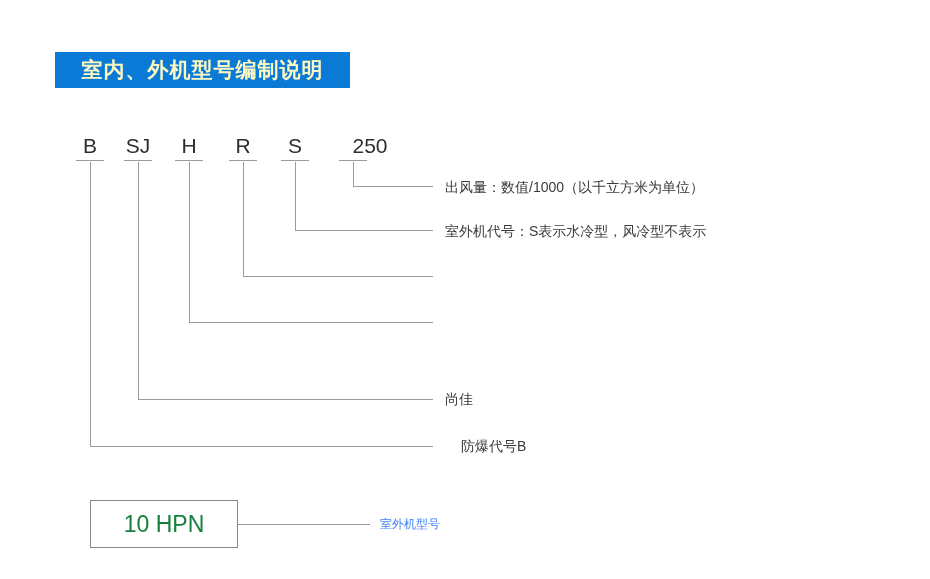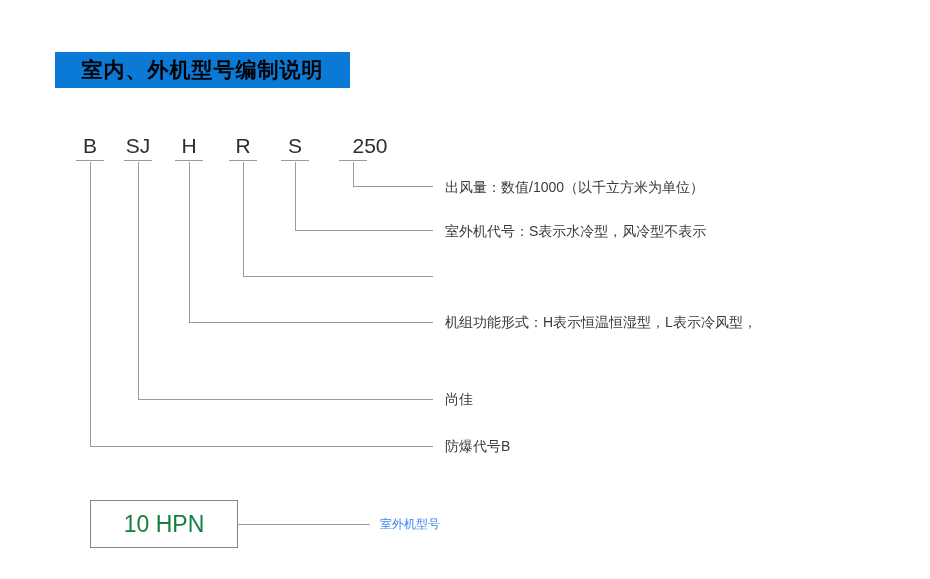--- a/index.html
+++ b/index.html
@@ -16,21 +16,21 @@
     overflow: hidden;
   }
   
   .badge {
     position: absolute;
     left: 55px;
     top: 52px;
     width: 295px;
     height: 36px;
     background: var(--accent, #0a7ad6);
-    color: #000000;
+    color: #fef9c3;
     display: flex;
     align-items: center;
     justify-content: center;
     font-size: 21px;
     font-weight: bold;
     letter-spacing: 1px;
     white-space: nowrap;
   }
   
   .letter {
@@ -83,21 +83,21 @@
     font-size: 14px;
     color: #3a3a3a;
     white-space: nowrap;
   }
   .lbl.r6 { top: 174px; }
   .lbl.r5 { top: 202px; margin-top: 16px; }
   .lbl.r4 { top: 263px; }
   .lbl.r3 { top: 309px; }
   .lbl.r3b { top: 342px; left: 577px; }
   .lbl.r2 { top: 386px; }
-  .lbl.r1 { top: 433px; }
+  .lbl.r1 { top: 433px; margin-left: 16px; }
   
   .model-box {
     position: absolute;
     left: 90px;
     top: 500px;
     width: 146px;
     height: 46px;
     border: 1px solid #858585;
     display: flex;
     align-items: center;
@@ -157,21 +157,20 @@
 
   <div class="hline r6"></div>
   <div class="hline r5"></div>
   <div class="hline r4"></div>
   <div class="hline r3"></div>
   <div class="hline r2"></div>
   <div class="hline r1"></div>
 
   <div class="lbl r6">出风量：数值/1000（以千立方米为单位）</div>
   <div class="lbl r5">室外机代号：S表示水冷型，风冷型不表示</div>
-  <div class="lbl r3">机组功能形式：H表示恒温恒湿型，L表示冷风型，</div>
   <div class="lbl r2">尚佳</div>
   <div class="lbl r1">防爆代号B</div>
 
   <div class="model-box">
     <span>10 HPN</span>
   </div>
   <div class="box-line"></div>
   <div class="box-lbl">室外机型号</div>
 
 </div>

